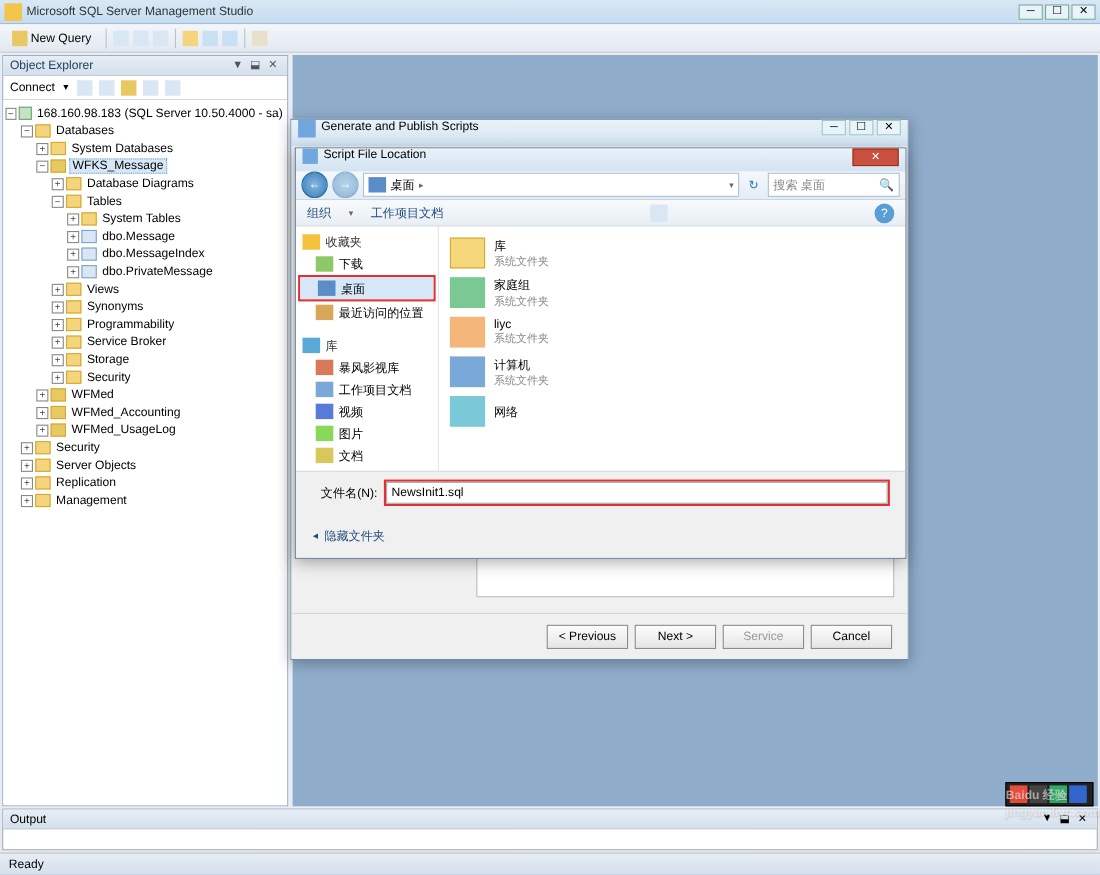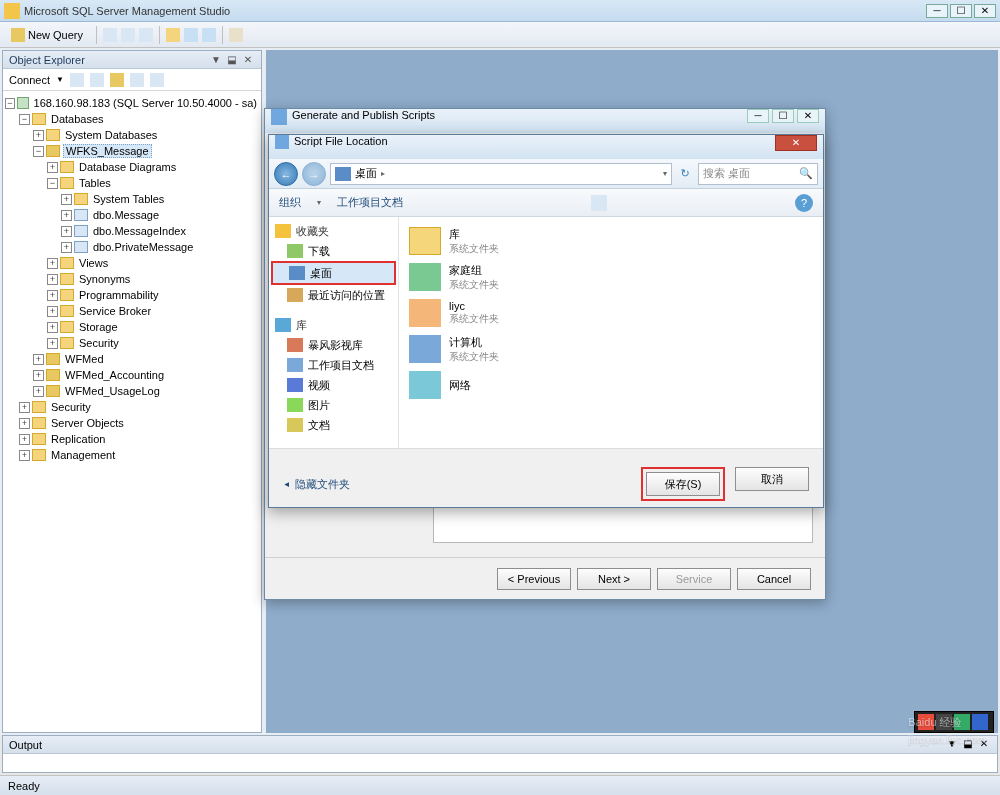--- a/index.html
+++ b/index.html
@@ -94,21 +94,21 @@
 .savedlg .fields .red-box { border:2px solid #e03030;}
 .savedlg .fields select.inp { background:#fff;}
 .savedlg .sd-footer { height:46px; background:#f0f0f0; display:flex; align-items:center; padding:0 14px;}
 .savedlg .sd-footer .hide { color:#1e4a7a; display:flex; align-items:center; gap:4px;}
 .savedlg .sd-footer .hide::before { content:"▲"; font-size:8px; transform:rotate(-90deg); display:inline-block;}
 .savedlg .sd-footer .btns { margin-left:auto; display:flex; gap:10px;}
 .savedlg .sd-footer button { width:74px; height:24px; background:linear-gradient(#fdfdfd,#e4e4e4); border:1px solid #8e8e8e;}
 .savedlg .sd-footer .save-wrap { border:2px solid #e03030; padding:3px;}
 
 
-.watermark { position:absolute; right:14px; bottom:50px; color:rgba(255,255,255,0.55); font-size:26px; font-weight:normal; text-shadow:0 1px 2px rgba(0,0,0,0.2);}
+.watermark { position:absolute; right:0; bottom:50px; color:rgba(255,255,255,0.55); font-size:26px; font-weight:bold; text-shadow:0 1px 2px rgba(0,0,0,0.2);}
 .watermark .sub { font-size:11px; display:block; text-align:right; color:rgba(255,255,255,0.5);}
 .taskbar-bit { position:absolute; right:6px; bottom:62px; width:80px; height:22px; background:#222; border:1px solid #000; display:flex; align-items:center; gap:2px; padding:0 3px;}
 .taskbar-bit span { width:16px; height:16px;}
 
 
 .ic-star{background:#f5c23e;} .ic-dl{background:#8fc867;} .ic-desk{background:#5a8dc8;} .ic-recent{background:#d8a85a;}
 .ic-lib{background:#5aa8d8;} .ic-vid{background:#d87a5a;} .ic-doc{background:#7aa8d8;} .ic-vid2{background:#5a7ad8;} .ic-pic{background:#8ad85a;} .ic-txt{background:#d8c85a;}
 .mi-lib{background:#f5d67a;border:1px solid #d4a92e;} .mi-home{background:#7ac892;} .mi-user{background:#f5b67a;} .mi-pc{background:#7aa8d8;} .mi-net{background:#7ac8d8;}
 </style>
 </head>
@@ -449,27 +449,27 @@
         </div>
       <div class="mitem">
           <span class="mico mi-net"></span>
           <div class="mtxt">
             <span>网络</span>
           </div>
         </div>
     </div>
   </div>
   <div class="fields">
+    <div class="row">
+      <span class="lbl">文件名(N):</span>
+      <div class="red-box" style="flex:1"><input class="inp" style="width: 100%; border: 1px solid rgb(160, 168, 176);" value="NewsInit1.sql"></div>
+    </div>
   </div>
   <div class="sd-footer">
     <span class="hide">隐藏文件夹</span>
-    <div class="btns">
-      <div class="save-wrap"><button>保存(S)</button></div>
-      <button>取消</button>
-    </div>
   </div>
 </div>
 
 <div class="taskbar-bit">
   <span style="background:#e84c3d"></span>
   <span style="background:#444"></span>
   <span style="background:#3a6"></span>
   <span style="background:#36c"></span>
 </div>
 

